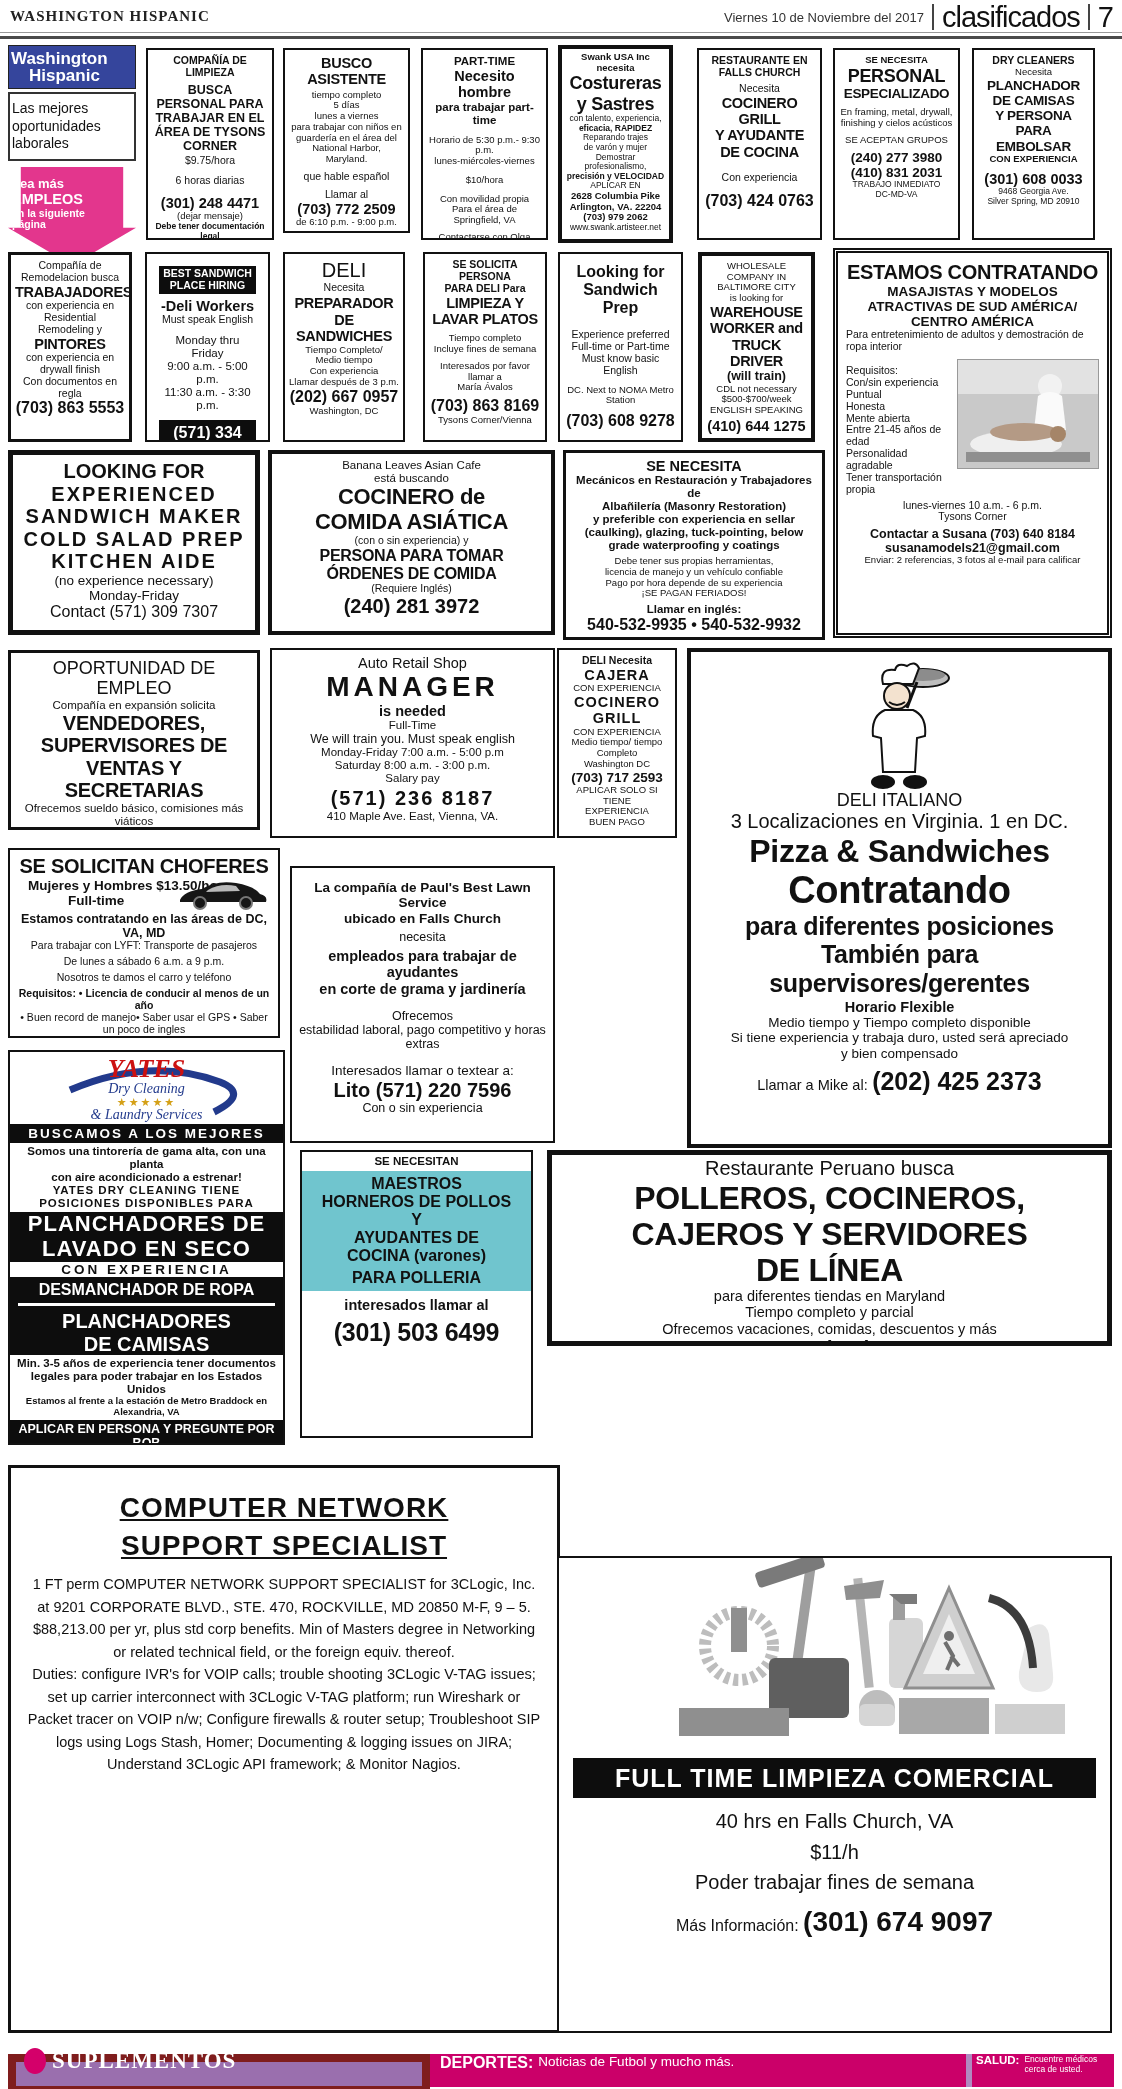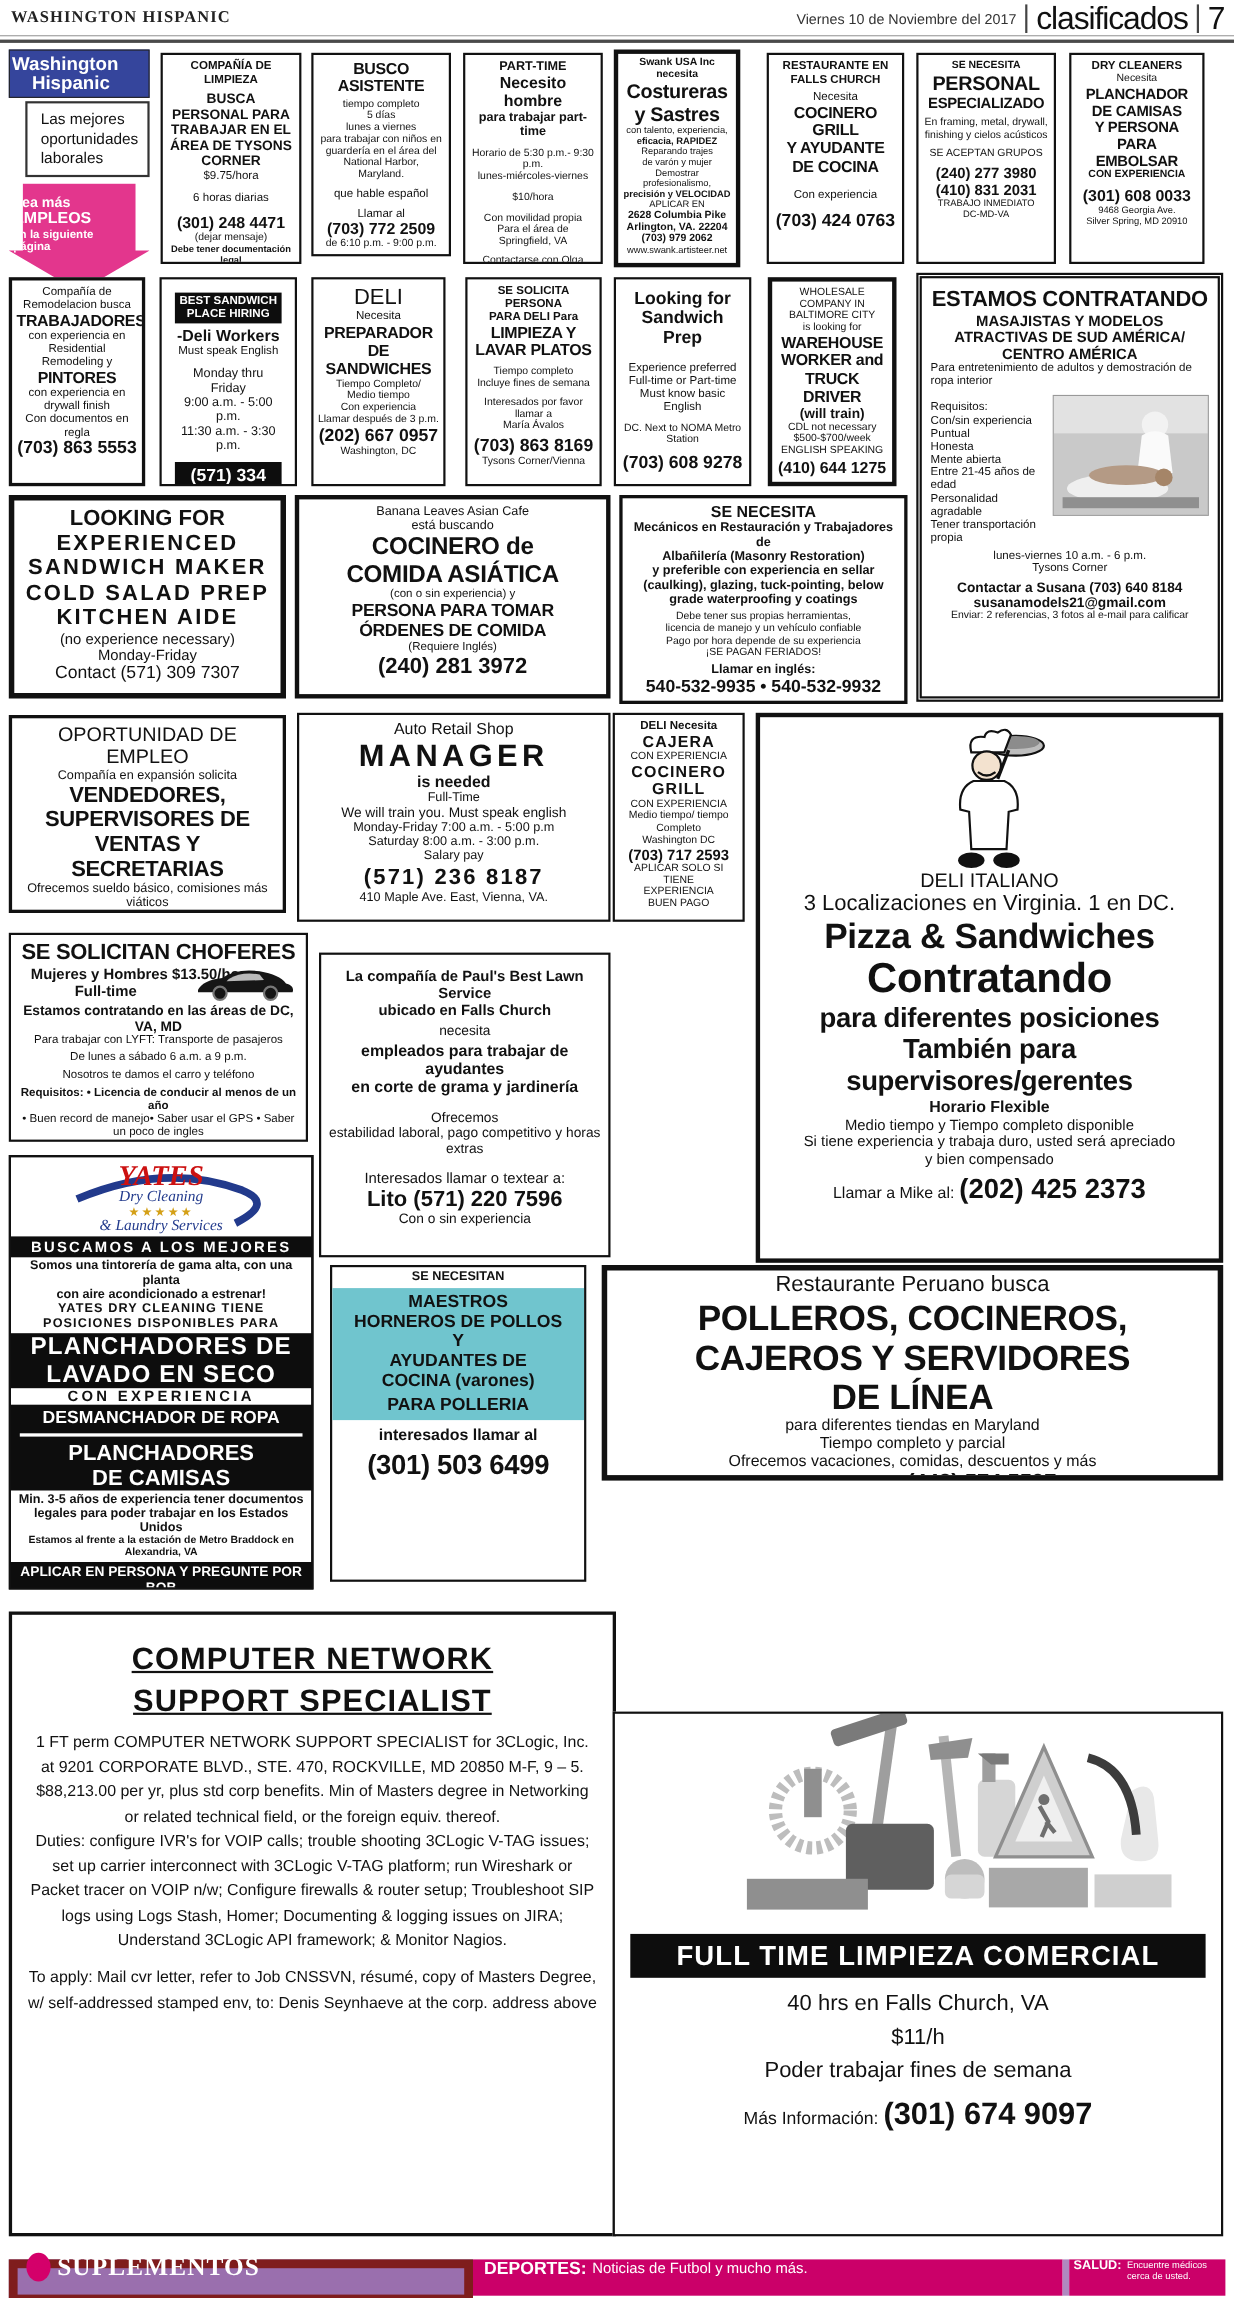--- a/index.html
+++ b/index.html
@@ -27,21 +27,21 @@
   .f28{font-size:28px}.f32{font-size:32px}.f38{font-size:38px}
   .b{font-weight:700}.it{}
   .mt2{margin-top:2px}.mt4{margin-top:4px}.mt6{margin-top:6px}.mt8{margin-top:8px}.mt12{margin-top:12px}
   .band{background:#0d0d0d;color:#fff;padding:2px 2px;}
   .left{text-align:left}
   .cond{letter-spacing:-0.3px}
   
   .logo{background:#35459c;color:#fff;padding:4px 2px;border:1px solid #222;}
   .logo .w1{font-size:17px;font-weight:700;line-height:1;}
   .logo .w2{font-size:17px;font-weight:700;line-height:1;margin-left:18px;}
-  .tag{border:2px solid #333;padding:6px 12px;margin-top:3px;font-size:14px;line-height:1.25;margin-left:15px;}
+  .tag{border:2px solid #333;padding:6px 2px;margin-top:3px;font-size:14px;line-height:1.25;}
   .pink-arrow{margin-top:6px;background:#e3368d;color:#fff;font-weight:700;font-size:13px;
       line-height:1.3;padding:10px 4px 34px 4px;
       clip-path:polygon(10% 0,90% 0,90% 62%,100% 62%,50% 100%,0 62%,10% 62%);}
   
   .yates-band{background:#0d0d0d;color:#fff;font-weight:700;}
   .yates-logo{position:relative;height:72px;background:#fff;}
   .yates-name{color:#c11; font-weight:700;font-size:26px;font-family:"Liberation Serif",serif;
               font-style:italic;line-height:1;}
   .yates-script{font-family:"Liberation Serif",serif;font-style:italic;font-size:14px;color:#223a8c;line-height:1;}
   .yates-stars{color:#d4a017;font-size:11px;letter-spacing:2px;line-height:1.1;}
@@ -496,21 +496,20 @@
       <span class="f14">Llamar a Sergio al:</span>
       <span class="f20 b">(443) 574 5597</span>
     </div>
   </div>
 
   <div class="a bd3" style="left:8px;top:1465px;width:552px;height:568px;padding:24px 14px">
     <div class="l f28 b" style="text-decoration:underline;letter-spacing:1px">COMPUTER NETWORK</div>
     <div class="l f28 b mt6" style="text-decoration:underline;letter-spacing:1px">SUPPORT SPECIALIST</div>
     <div class="l f14 mt12" style="line-height:1.55">1 FT perm COMPUTER NETWORK SUPPORT SPECIALIST for 3CLogic, Inc. at 9201 CORPORATE BLVD., STE. 470, ROCKVILLE, MD 20850 M-F, 9 – 5. $88,213.00 per yr, plus std corp benefits. Min of Masters degree in Networking or related technical field, or the foreign equiv. thereof.</div>
     <div class="l f14" style="line-height:1.55">Duties: configure IVR's for VOIP calls; trouble shooting 3CLogic V-TAG issues; set up carrier interconnect with 3CLogic V-TAG platform; run Wireshark or Packet tracer on VOIP n/w; Configure firewalls &amp; router setup; Troubleshoot SIP logs using Logs Stash, Homer; Documenting &amp; logging issues on JIRA; Understand 3CLogic API framework; &amp; Monitor Nagios.</div>
-    <div class="l f14 mt12" style="line-height:1.55">To apply:  Mail cvr letter, refer to Job CNSSVN, résumé, copy of Masters Degree, w/ self-addressed stamped env, to: Denis Seynhaeve at the corp. address above</div>
   </div>
 
   <div class="a" style="left:557px;top:1556px;width:555px;height:477px;padding:0">
     <svg width="553" height="200" viewBox="0 0 553 200" style="display:block">
       <rect width="553" height="200" fill="#fff"></rect>
       <rect x="238" y="10" width="10" height="120" fill="#9e9e9e" transform="rotate(8 243 70)"></rect>
       <rect x="196" y="4" width="70" height="16" rx="4" fill="#7a7a7a" transform="rotate(-18 231 12)"></rect>
       <rect x="300" y="20" width="9" height="110" fill="#b5b5b5" transform="rotate(-6 304 75)"></rect>
       <path d="M285 28 l40 -6 l-4 18 l-34 2 z" fill="#8f8f8f"></path>
       <g>

